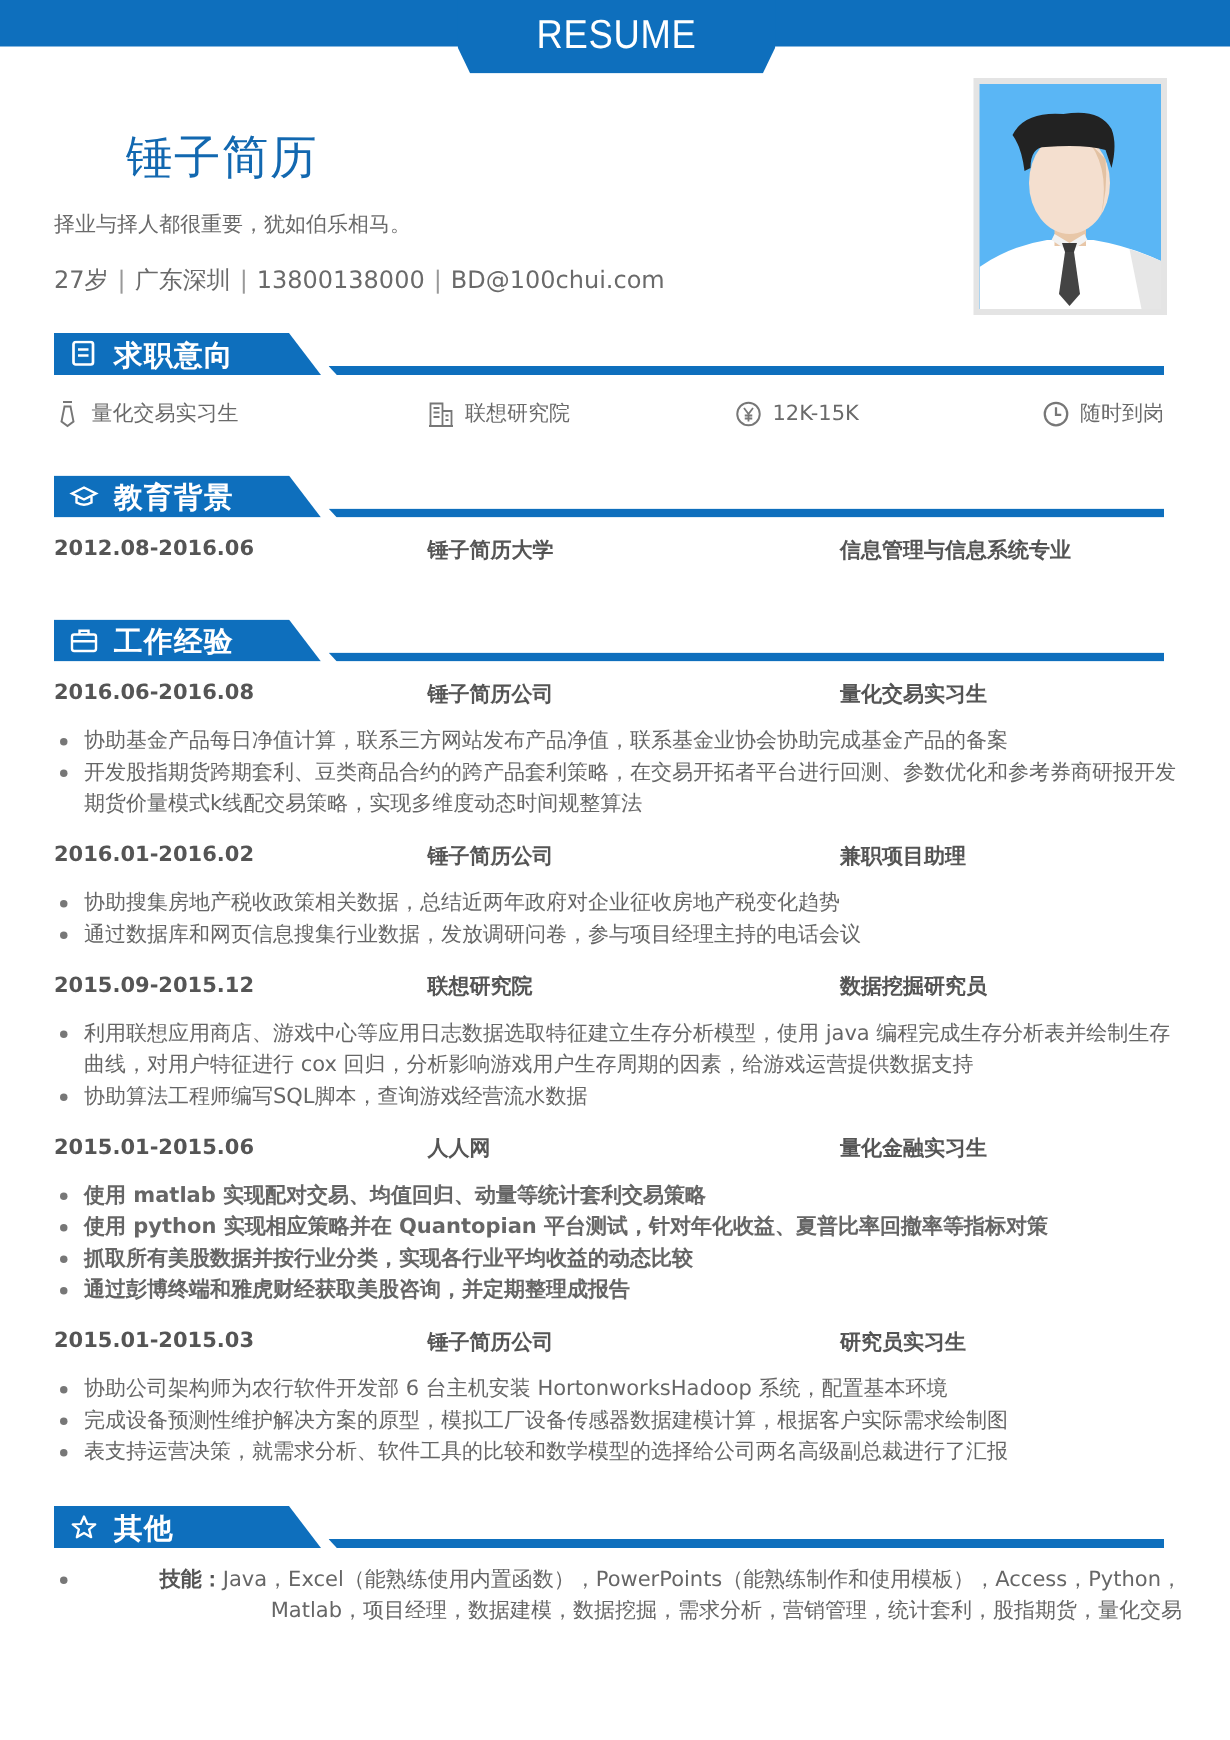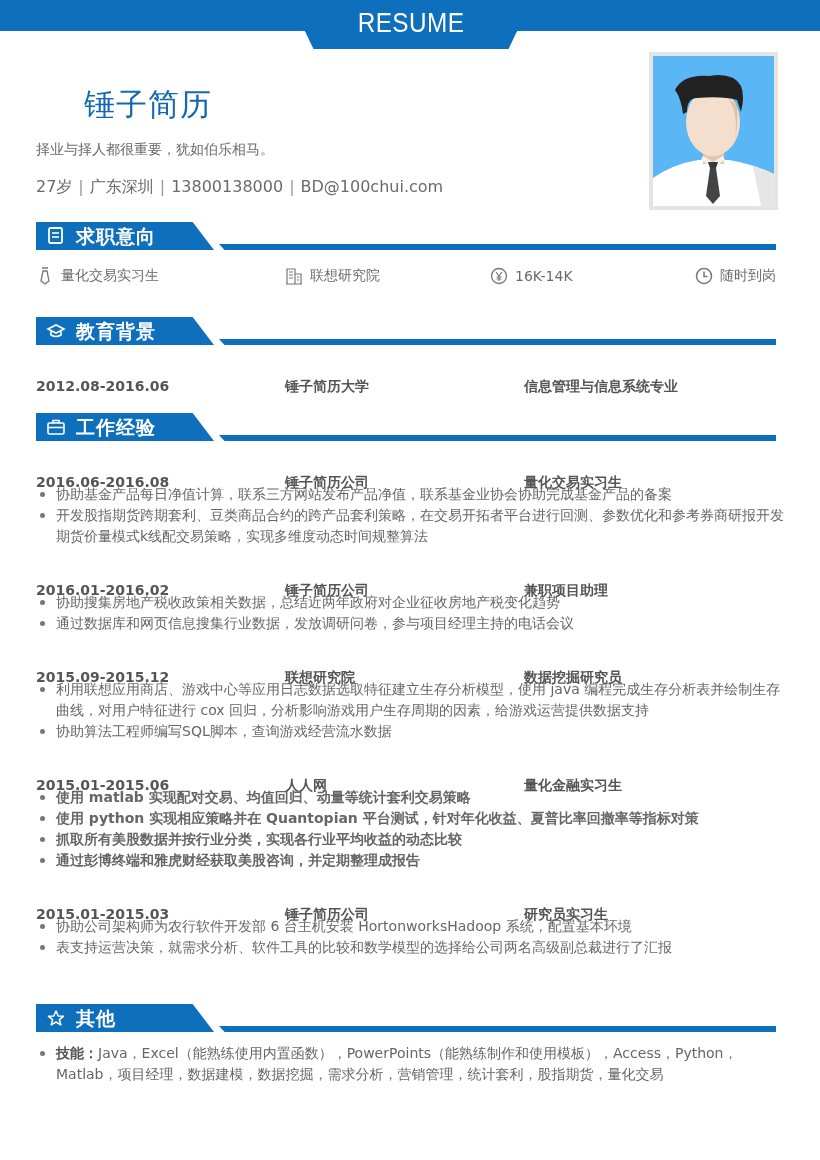--- a/index.html
+++ b/index.html
@@ -25,24 +25,24 @@
     clip-path: polygon(0 0, 88% 0, 100% 100%, 0 100%); }
   .sec-line { position: absolute; left: 183px; top: 22px; right: 0; height: 6px; background: #0e6fbd;
     clip-path: polygon(0 0, 100% 0, 100% 100%, 1% 100%); }
   .sec-icon { position: absolute; left: 10px; top: 5px; width: 20px; height: 18px; }
   .sec-title { position: absolute; left: 40px; top: 2px; color: #fff; font-size: 19px; font-weight: bold; letter-spacing: 1px; }
 
   .intent { position: absolute; top: 266px; font-size: 14px; color: #6a6a6a; display: flex; align-items: center; }
   .intent svg { margin-right: 7px; }
 
   .row3 { position: absolute; left: 36px; width: 740px; font-size: 14px; font-weight: bold; color: #555; }
-  .row3 span { position: absolute; top: 0; white-space: nowrap; margin-top: 20px; }
+  .row3 span { position: absolute; top: 0; white-space: nowrap; }
   .row3 .c1 { left: 0; }
   .row3 .c2 { left: 249px; }
-  .row3 .c3 { left: 488px; }
+  .row3 .c3 { left: 524px; }
 
   .bullets { position: absolute; left: 36px; width: 752px; font-size: 14px; color: #666; line-height: 21px; }
   .bullets li { list-style: none; position: relative; padding-left: 20px; }
   .bullets li::before { content: ""; position: absolute; left: 4px; top: 8px; width: 5px; height: 5px; border-radius: 50%; background: #777; }
   .bullets b { color: #555; }
 </style>
 </head>
 <body>
 
 <div class="topbar"></div>
@@ -92,21 +92,21 @@
   <svg width="18" height="20" viewBox="0 0 18 20">
       <path d="M2 18 L2 3 L10 3 L10 18 M10 8 L16 8 L16 18 M1 18 L17 18 M4 6 L8 6 M4 9 L8 9 M4 12 L8 12 M12 11 L14 11 M12 14 L14 14" fill="none" stroke="#777" stroke-width="1.2"></path>
     </svg>
   <span>联想研究院</span>
 </div>
 <div class="intent" style="left:490px;">
   <svg width="18" height="20" viewBox="0 0 18 20">
       <circle cx="9" cy="10" r="7.5" fill="none" stroke="#777" stroke-width="1.3"></circle>
       <path d="M6 6 L9 10 L12 6 M9 10 L9 15 M6.5 11 L11.5 11 M6.5 13 L11.5 13" fill="none" stroke="#777" stroke-width="1.2"></path>
     </svg>
-  <span>16K-14K</span>
+  <span>12K-15K</span>
 </div>
 <div class="intent" style="left:695px;">
   <svg width="18" height="20" viewBox="0 0 18 20">
       <circle cx="9" cy="10" r="7.5" fill="none" stroke="#777" stroke-width="1.5"></circle>
       <path d="M9 5.5 L9 10.5 L12.5 10.5" fill="none" stroke="#777" stroke-width="1.5"></path>
     </svg>
   <span>随时到岗</span>
 </div>
 
 <div class="sec-head" style="top:317px;">
@@ -176,26 +176,27 @@
   <li>通过彭博终端和雅虎财经获取美股咨询，并定期整理成报告</li>
 </ul>
 
 <div class="row3" style="top:886px;">
   <span class="c1">2015.01-2015.03</span>
   <span class="c2">锤子简历公司</span>
   <span class="c3">研究员实习生</span>
 </div>
 <ul class="bullets" style="top:916px;">
   <li>协助公司架构师为农行软件开发部 6 台主机安装 HortonworksHadoop 系统，配置基本环境</li>
+  <li>完成设备预测性维护解决方案的原型，模拟工厂设备传感器数据建模计算，根据客户实际需求绘制图</li>
   <li>表支持运营决策，就需求分析、软件工具的比较和数学模型的选择给公司两名高级副总裁进行了汇报</li>
 </ul>
 
 <div class="sec-head" style="top:1004px;">
   <div class="sec-tab"></div>
   <div class="sec-line"></div>
   <svg class="sec-icon" viewBox="0 0 20 18">
     <path d="M10 2 L12.2 7 L17.5 7.3 L13.4 10.6 L14.8 15.8 L10 13 L5.2 15.8 L6.6 10.6 L2.5 7.3 L7.8 7 Z" fill="none" stroke="#fff" stroke-width="1.5" stroke-linejoin="round"></path>
   </svg>
   <div class="sec-title">其他</div>
 </div>
-<ul class="bullets" style="top:1043px;">
+<ul class="bullets" style="top:1043px;text-align:right;">
   <li><b>技能：</b><span>Java，Excel（能熟练使用内置函数），PowerPoints（能熟练制作和使用模板），Access，Python，Matlab，项目经理，数据建模，数据挖掘，需求分析，营销管理，统计套利，股指期货，量化交易</span></li>
 </ul>
 
 </body></html>

